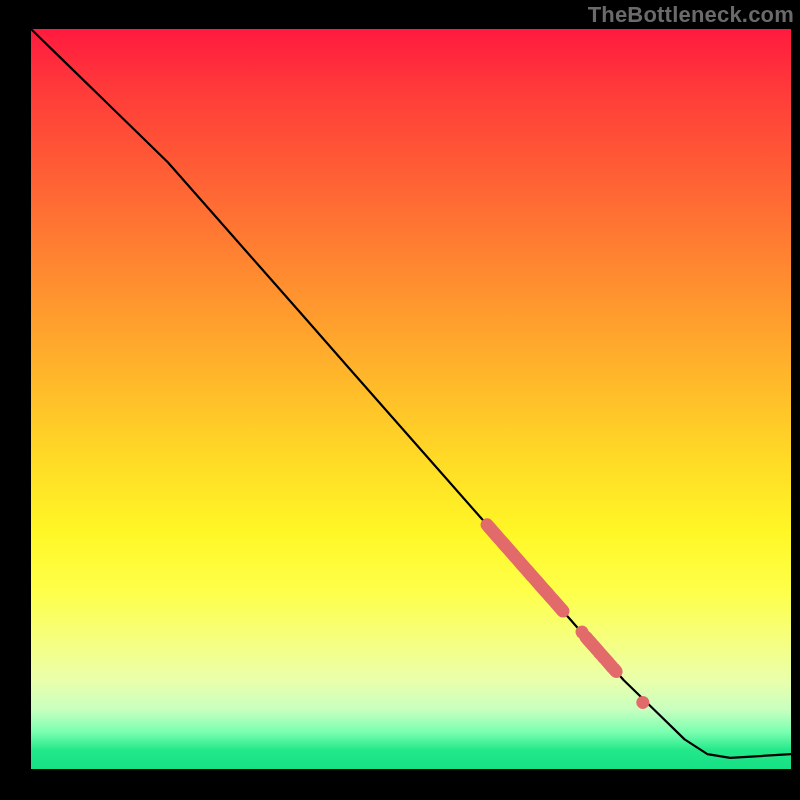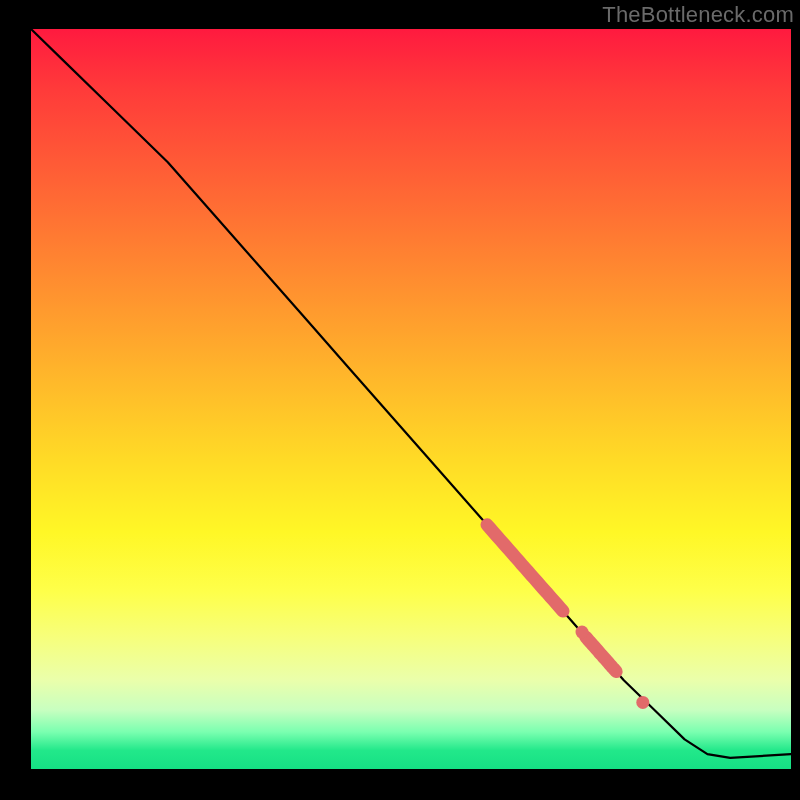--- a/index.html
+++ b/index.html
@@ -36,21 +36,21 @@
       #15e084 100%
     );
   }
   .watermark {
     position: absolute;
     top: 2px;
     right: 6px;
     color: #6a6a6a;
     font-size: 22px;
     letter-spacing: 0.2px;
-    font-weight: 400;
+    font-weight: 700;
     user-select: none;
   }
   svg.overlay {
     position: absolute;
     left: 0;
     top: 0;
   }
 </style>
 </head>
 <body>

